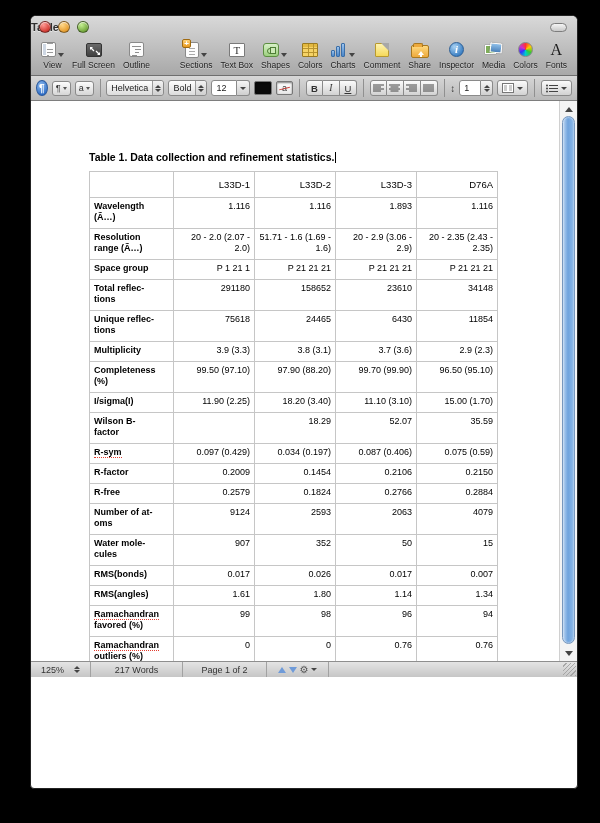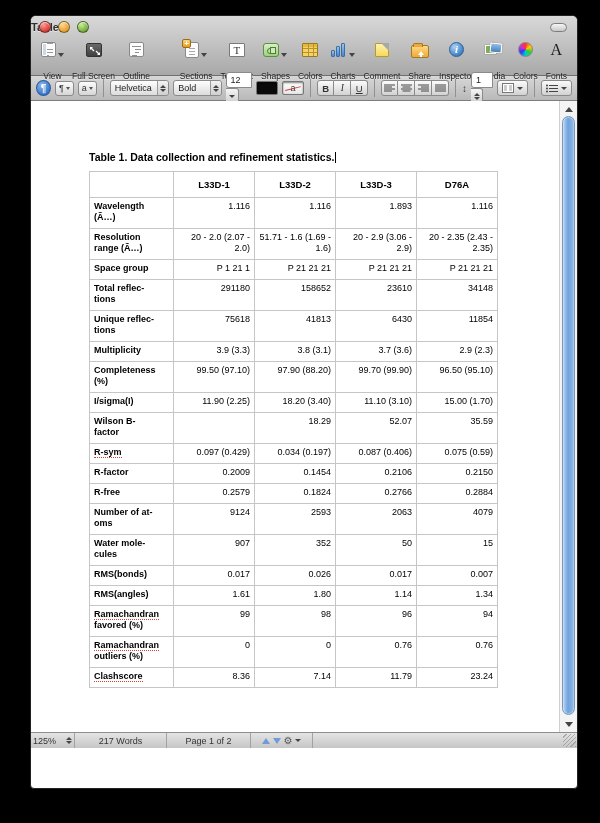--- a/index.html
+++ b/index.html
@@ -20,21 +20,21 @@
   .tl.red   { background:radial-gradient(circle at 35% 30%, #ff9a94, #d23b33 70%); }
   .tl.yel   { background:radial-gradient(circle at 35% 30%, #ffd88a, #e69d2f 70%); }
   .tl.grn   { background:radial-gradient(circle at 35% 30%, #c4eF91, #74a83c 70%); }
   .wtitle { font-size:11px; font-weight:bold; color:#303030; text-shadow:0 1px 0 rgba(255,255,255,.5); }
   .pill { position:absolute; right:10px; top:7px; width:17px; height:9px; border-radius:5px;
           border:1px solid #7d7d7d; background:linear-gradient(#f5f5f5,#c9c9c9); }
 
   .toolbar { height:37px; display:flex; align-items:flex-start; padding:2px 6px 0 6px; }
   .titem { display:flex; flex-direction:column; align-items:center; margin:0 4px; cursor:default; }
   .titem .ic { height:19px; display:flex; align-items:center; justify-content:center; position:relative; }
-  .titem .lb { font-size:8.5px; color:#222; text-shadow:0 1px 0 rgba(255,255,255,.4); margin-top:12px; white-space:nowrap; }
+  .titem .lb { font-size:8.5px; color:#222; text-shadow:0 1px 0 rgba(255,255,255,.4); margin-top:1px; white-space:nowrap; }
   .dd-arrow { width:0; height:0; border-left:3px solid transparent; border-right:3px solid transparent;
               border-top:4px solid #444; margin-left:2px; align-self:flex-end; margin-bottom:2px; }
   .sp-flex { flex:1; } .sp-30{ width:22px; }
 
   
   .i-doc { width:15px; height:15px; background:#fdfdfd; border:1px solid #8a8a8a; border-radius:2px;
            box-shadow:inset 0 0 0 1px rgba(255,255,255,.8); position:relative; }
   .i-doc i { position:absolute; left:5px; right:2px; height:1px; background:#9a9a9a; }
   .i-doc i:nth-child(1){top:3px;} .i-doc i:nth-child(2){top:6px;} .i-doc i:nth-child(3){top:9px;} .i-doc i:nth-child(4){top:12px; right:6px;}
   .i-doc .pane { position:absolute; left:1px; top:1px; bottom:1px; width:3px; background:#cfd8e4; }
@@ -92,21 +92,21 @@
   .mini-dd .da { width:0; height:0; border-left:2.5px solid transparent; border-right:2.5px solid transparent; border-top:3.5px solid #555; }
   .fb-select { height:16px; display:flex; align-items:center; background:linear-gradient(#fefefe,#dcdcdc);
                border:1px solid #8a8a8a; border-radius:3px; font-size:9px; color:#222; }
   .fb-select .val { padding:0 4px; flex:1; white-space:nowrap; }
   .fb-select .stepper { width:11px; align-self:stretch; border-left:1px solid #9a9a9a;
                display:flex; flex-direction:column; align-items:center; justify-content:center; gap:1px;
                background:linear-gradient(#f2f2f2,#cfcfcf); border-radius:0 3px 3px 0; }
   .tri-u { width:0; height:0; border-left:3px solid transparent; border-right:3px solid transparent; border-bottom:3.5px solid #444; }
   .tri-d { width:0; height:0; border-left:3px solid transparent; border-right:3px solid transparent; border-top:3.5px solid #444; }
   .w-font { width:64px; } .w-style { width:52px; }
-  .size-combo { display:flex;flex-direction:column; }
+  .size-combo { display:flex; }
   .size-box { width:26px; height:16px; background:#fff; border:1px solid #8a8a8a; border-radius:3px 0 0 3px;
               font-size:9px; color:#222; padding:0 4px; line-height:15px; }
   .size-dd { width:13px; height:16px; border:1px solid #8a8a8a; border-left:none; border-radius:0 3px 3px 0;
              background:linear-gradient(#f5f5f5,#cfcfcf); display:flex; align-items:center; justify-content:center; }
   .well { width:24px; height:14px; border:1px solid #777; border-radius:2px; box-shadow:inset 0 1px 2px rgba(0,0,0,.5); }
   .well.black { background:#0a0a0a; }
   .well.achar { background:linear-gradient(#fff,#e8e8e8); position:relative; font-size:9px; text-align:center; line-height:13px; color:#333; }
   .well.achar::after { content:""; position:absolute; left:2px; right:2px; top:6px; height:1px; background:#d04038; transform:rotate(-14deg); }
   .fb-btn { width:17px; height:16px; border:1px solid #8a8a8a; background:linear-gradient(#fbfbfb,#d2d2d2);
             font-size:9.5px; color:#333; display:flex; align-items:center; justify-content:center; }
@@ -114,48 +114,48 @@
   .fb-group .fb-btn:first-child{ border-radius:3px 0 0 3px; } .fb-group .fb-btn:last-child{ border-radius:0 3px 3px 0; }
   .b-b{font-weight:bold;} .b-i{font-style:italic; font-family:"Liberation Serif",serif;} .b-u{text-decoration:underline;}
   .spacing-ic { font-size:10px; color:#333; }
   .lsbox { width:22px; height:16px; background:#fff; border:1px solid #8a8a8a; border-radius:3px 0 0 3px; font-size:9px; padding:0 4px; line-height:15px; color:#222; }
   .lsstep { width:12px; height:16px; border:1px solid #8a8a8a; border-left:none; border-radius:0 3px 3px 0;
             background:linear-gradient(#f5f5f5,#cfcfcf); display:flex; flex-direction:column; align-items:center; justify-content:center; gap:1px; }
   .cols-btn, .list-btn { height:16px; display:flex; align-items:center; gap:3px; padding:0 4px;
             border:1px solid #8a8a8a; border-radius:3px; background:linear-gradient(#fbfbfb,#d2d2d2); }
 
   
-  .docwrap { position:relative; height:631px; display:flex; background:#fff; }
+  .docwrap { position:relative; height:560px; display:flex; background:#fff; }
   .page { flex:1; padding:50px 0 0 58px; overflow:hidden; }
   .doc-title { font-size:10.5px; font-weight:bold; color:#000; margin-bottom:8px; }
   .caret { display:inline-block; width:1px; height:11px; background:#000; vertical-align:-2px; margin-left:1px; }
 
   table.stats { border-collapse:collapse; width:409px; table-layout:fixed; }
   table.stats col.c0 { width:84px; } table.stats col.cv { width:81px; }
   table.stats th, table.stats td { border:1px solid #c6c6c6; font-size:9px; line-height:11px;
        vertical-align:top; color:#000; padding:3px 4px 5px 4px; }
-  table.stats th { text-align:center; font-weight:bold; font-size:9.5px; padding:7px 4px; }
+  table.stats th { text-align:right; font-weight:normal; font-size:9.5px; padding:7px 4px; }
   td.lbl { font-weight:bold; white-space:pre-line; }
   td.val { text-align:right; }
   .sp { border-bottom:1px dotted #e23b2e; }
 
   
   .vscroll { width:18px; background:#f4f4f4; border-left:1px solid #d0d0d0; position:relative; }
   .sb-up, .sb-down { position:absolute; left:0; right:0; height:12px; display:flex; align-items:center; justify-content:center; }
   .sb-up { top:2px; } .sb-down { bottom:2px; }
   .sb-up .tri-u, .sb-down .tri-d { border-left-width:4px; border-right-width:4px; border-bottom-width:5px; border-top-width:5px; }
   .sb-thumb { position:absolute; left:2px; right:2px; top:15px; bottom:17px; border-radius:7px;
               background:linear-gradient(90deg,#b9d4f2,#6fa3dd 45%,#8db9e8); border:1px solid #7797bd;
               box-shadow:inset 0 0 2px rgba(255,255,255,.9); }
 
   
   .statusbar { height:16px; background:linear-gradient(#e4e4e4,#c6c6c6); border-top:1px solid #8e8e8e;
                display:flex; align-items:center; font-size:9px; color:#333; position:relative; }
   .seg { height:100%; display:flex; align-items:center; justify-content:center; gap:3px; border-right:1px solid #a2a2a2; }
-  .seg.zoomseg { width:44px;gap:8px; } .seg.wordseg { width:92px; } .seg.pageseg { width:84px; } .seg.navseg { width:62px; }
+  .seg.zoomseg { width:60px;gap:8px; } .seg.wordseg { width:92px; } .seg.pageseg { width:84px; } .seg.navseg { width:62px; }
   .zstep { display:flex; flex-direction:column; gap:1px; margin-left:2px; }
   .nav-tri-up { width:0;height:0;border-left:4px solid transparent;border-right:4px solid transparent;border-bottom:6px solid #6f9bd9; }
   .nav-tri-dn { width:0;height:0;border-left:4px solid transparent;border-right:4px solid transparent;border-top:6px solid #6f9bd9; }
   .gear { font-size:10px; color:#555; line-height:10px; }
   .grip { position:absolute; right:1px; bottom:1px; width:13px; height:13px;
           background:repeating-linear-gradient(135deg, transparent 0 2px, #9a9a9a 2px 3px); opacity:.8; }
 </style>
 </head>
 <body>
 
@@ -478,21 +478,21 @@
 tions</td>
               <td class="val">291180</td>
               <td class="val">158652</td>
               <td class="val">23610</td>
               <td class="val">34148</td>
             </tr>
             <tr>
               <td class="lbl">Unique reflec-
 tions</td>
               <td class="val">75618</td>
-              <td class="val">41813</td>
+              <td class="val">24465</td>
               <td class="val">6430</td>
               <td class="val">11854</td>
             </tr>
             <tr>
               <td class="lbl">Multiplicity</td>
               <td class="val">3.9 (3.3)</td>
               <td class="val">3.8 (3.1)</td>
               <td class="val">3.7 (3.6)</td>
               <td class="val">2.9 (2.3)</td>
             </tr>

